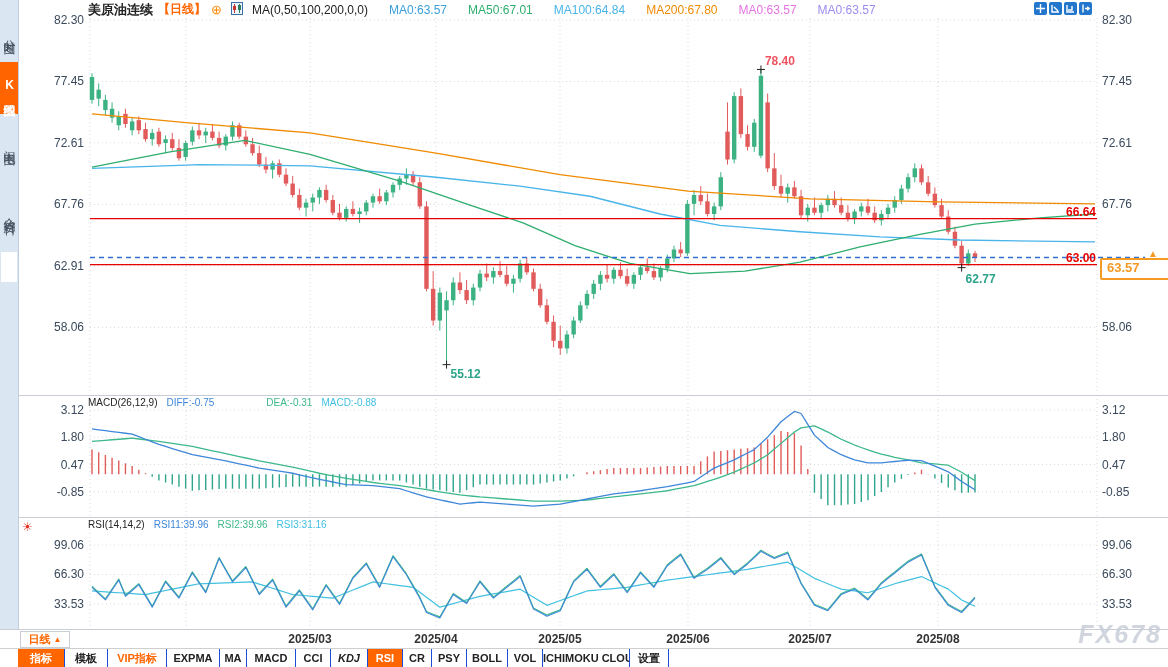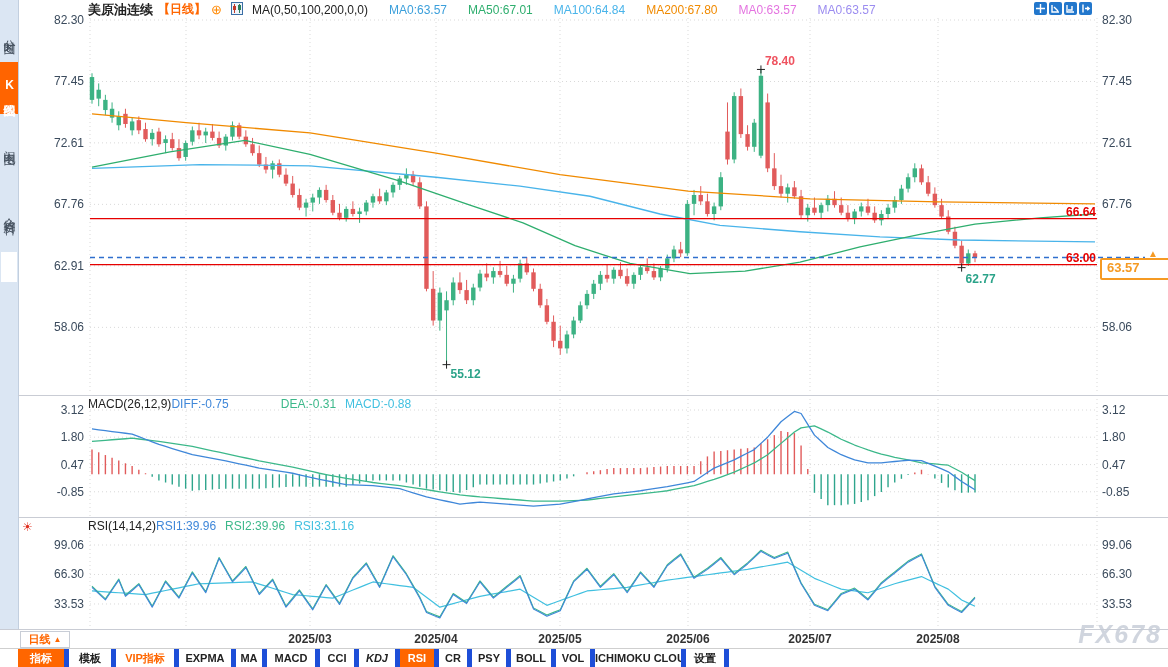--- a/index.html
+++ b/index.html
@@ -11,32 +11,32 @@
   .sidebar{position:absolute;left:0;top:0;width:18px;height:630px;background:#dbe6f3;border-right:1px solid #c2cfdf;}
   .side-item{position:absolute;left:0;width:18px;display:flex;align-items:center;justify-content:center;
      writing-mode:vertical-lr;text-orientation:upright;font-size:12px;color:#44505e;letter-spacing:2px;cursor:pointer;}
   .side-item.active{background:#ff6400;color:#fff;font-weight:bold;}
   .side-blank{position:absolute;left:1px;top:252px;width:16px;height:30px;background:#fff;}
   .hdr{position:absolute;left:88px;top:2px;height:15px;display:flex;align-items:center;gap:9px;font-size:12px;}
   .hdr .sym{font-weight:bold;color:#222;font-size:13px;}
   .chip{white-space:nowrap;}
   .tools{position:absolute;left:1034px;top:2px;display:flex;gap:2px;}
   .tool{width:13px;height:13px;background:#2277cc;border-radius:2px;display:flex;align-items:center;justify-content:center;cursor:pointer;}
-  .panel-hdr{position:absolute;display:flex;font-size:12px;align-items:center;}
+  .panel-hdr{position:absolute;display:flex;gap:9px;font-size:10px;align-items:center;}
   .ann{position:absolute;font-size:12px;font-weight:bold;white-space:nowrap;}
   .pricebox{position:absolute;left:1100px;width:62px;height:18px;border:2px solid #f59a23;border-radius:2px;
      background:#fff;color:#f59a23;font-size:13px;line-height:16px;padding-left:5px;font-weight:bold;}
   .divider{position:absolute;height:1px;background:#c9ccd4;}
   .daterow{position:absolute;left:0;top:630px;width:1168px;height:18px;background:#fff;}
   .datelbl{position:absolute;top:2px;width:64px;text-align:center;font-size:12px;font-weight:bold;color:#333;}
   .periodbox{position:absolute;left:20px;top:1px;width:48px;height:15px;border:1px solid #c8cdd6;background:#fff;
      display:flex;align-items:center;justify-content:center;gap:3px;font-size:11px;font-weight:bold;color:#ff6600;cursor:pointer;}
   .tabbar{position:absolute;left:0;top:648px;width:1168px;height:19px;background:#fff;border-top:1px solid #cfcfcf;display:flex;}
   .tab{height:19px;line-height:19px;text-align:center;font-size:11px;font-weight:bold;color:#222;
-     border-right:5px solid #1d4ed8;cursor:pointer;overflow:hidden;white-space:nowrap;}
+     border-right:1px solid #1d4ed8;cursor:pointer;overflow:hidden;white-space:nowrap;}
   .tab.activebg{background:#ff6600;color:#fff;}
   .tab.orangetext{color:#ff6600;}
   .watermark{position:absolute;right:6px;top:620px;font-size:25px;font-weight:bold;font-style:italic;
      color:#c5cbd6;letter-spacing:2px;opacity:.8;}
   .sun{position:absolute;left:22px;top:520px;font-size:12px;color:#e03020;}
 </style>
 </head>
 <body>
 
 <div id="app">
@@ -567,21 +567,21 @@
     <span id="macd-chips" style="display:flex;gap:9px">
         <span class="chip" style="color: rgb(63, 135, 217);">DIFF:-0.75</span>
         <span class="chip" style="color: rgb(60, 184, 138); padding-left: 43px;">DEA:-0.31</span>
         <span class="chip" style="color: rgb(65, 192, 224);">MACD:-0.88</span>
       </span>
   </div>
   <div class="sun">☀</div>
   <div class="panel-hdr" style="left:88px;top:519px;">
     <span style="color:#222">RSI(14,14,2)</span>
     <span id="rsi-chips" style="display:flex;gap:9px">
-        <span class="chip" style="color: rgb(63, 135, 217);">RSI1:39.96</span>
+        <span class="chip" style="color: rgb(63, 135, 217);">RSI11:39.96</span>
         <span class="chip" style="color: rgb(60, 184, 138);">RSI2:39.96</span>
         <span class="chip" style="color: rgb(65, 192, 224);">RSI3:31.16</span>
       </span>
   </div>
 
   <div id="axis-labels">
       <div class="lbl" style="left: 22px; top: 14px; width: 62px; text-align: right;">82.30</div>
       <div class="lbl" style="left: 22px; top: 75.498px; width: 62px; text-align: right;">77.45</div>
       <div class="lbl" style="left: 22px; top: 136.869px; width: 62px; text-align: right;">72.61</div>
       <div class="lbl" style="left: 22px; top: 198.367px; width: 62px; text-align: right;">67.76</div>

